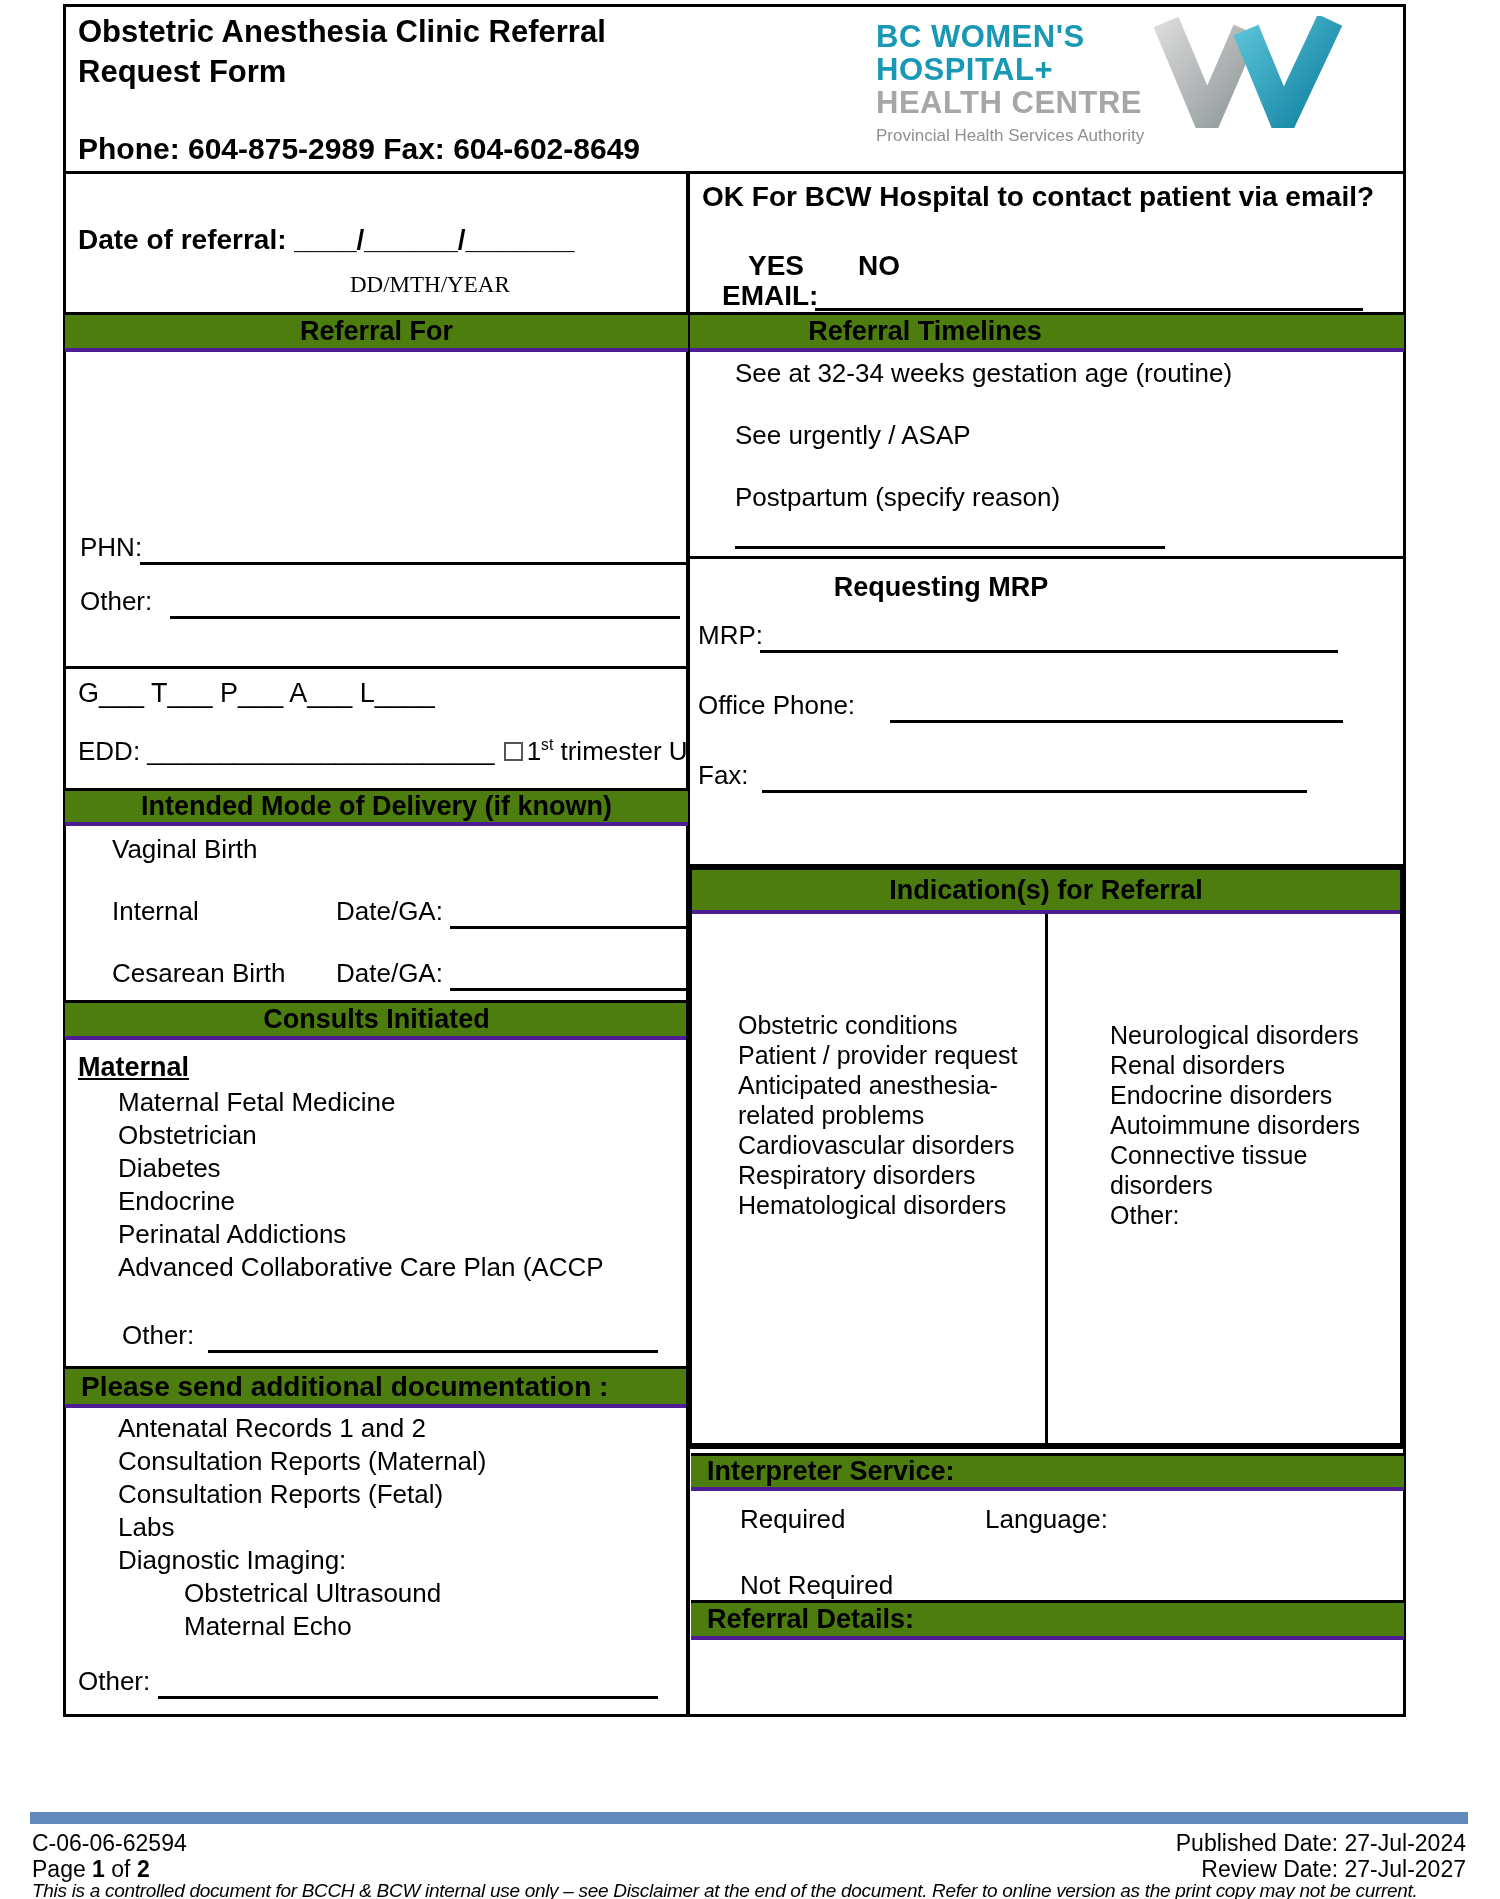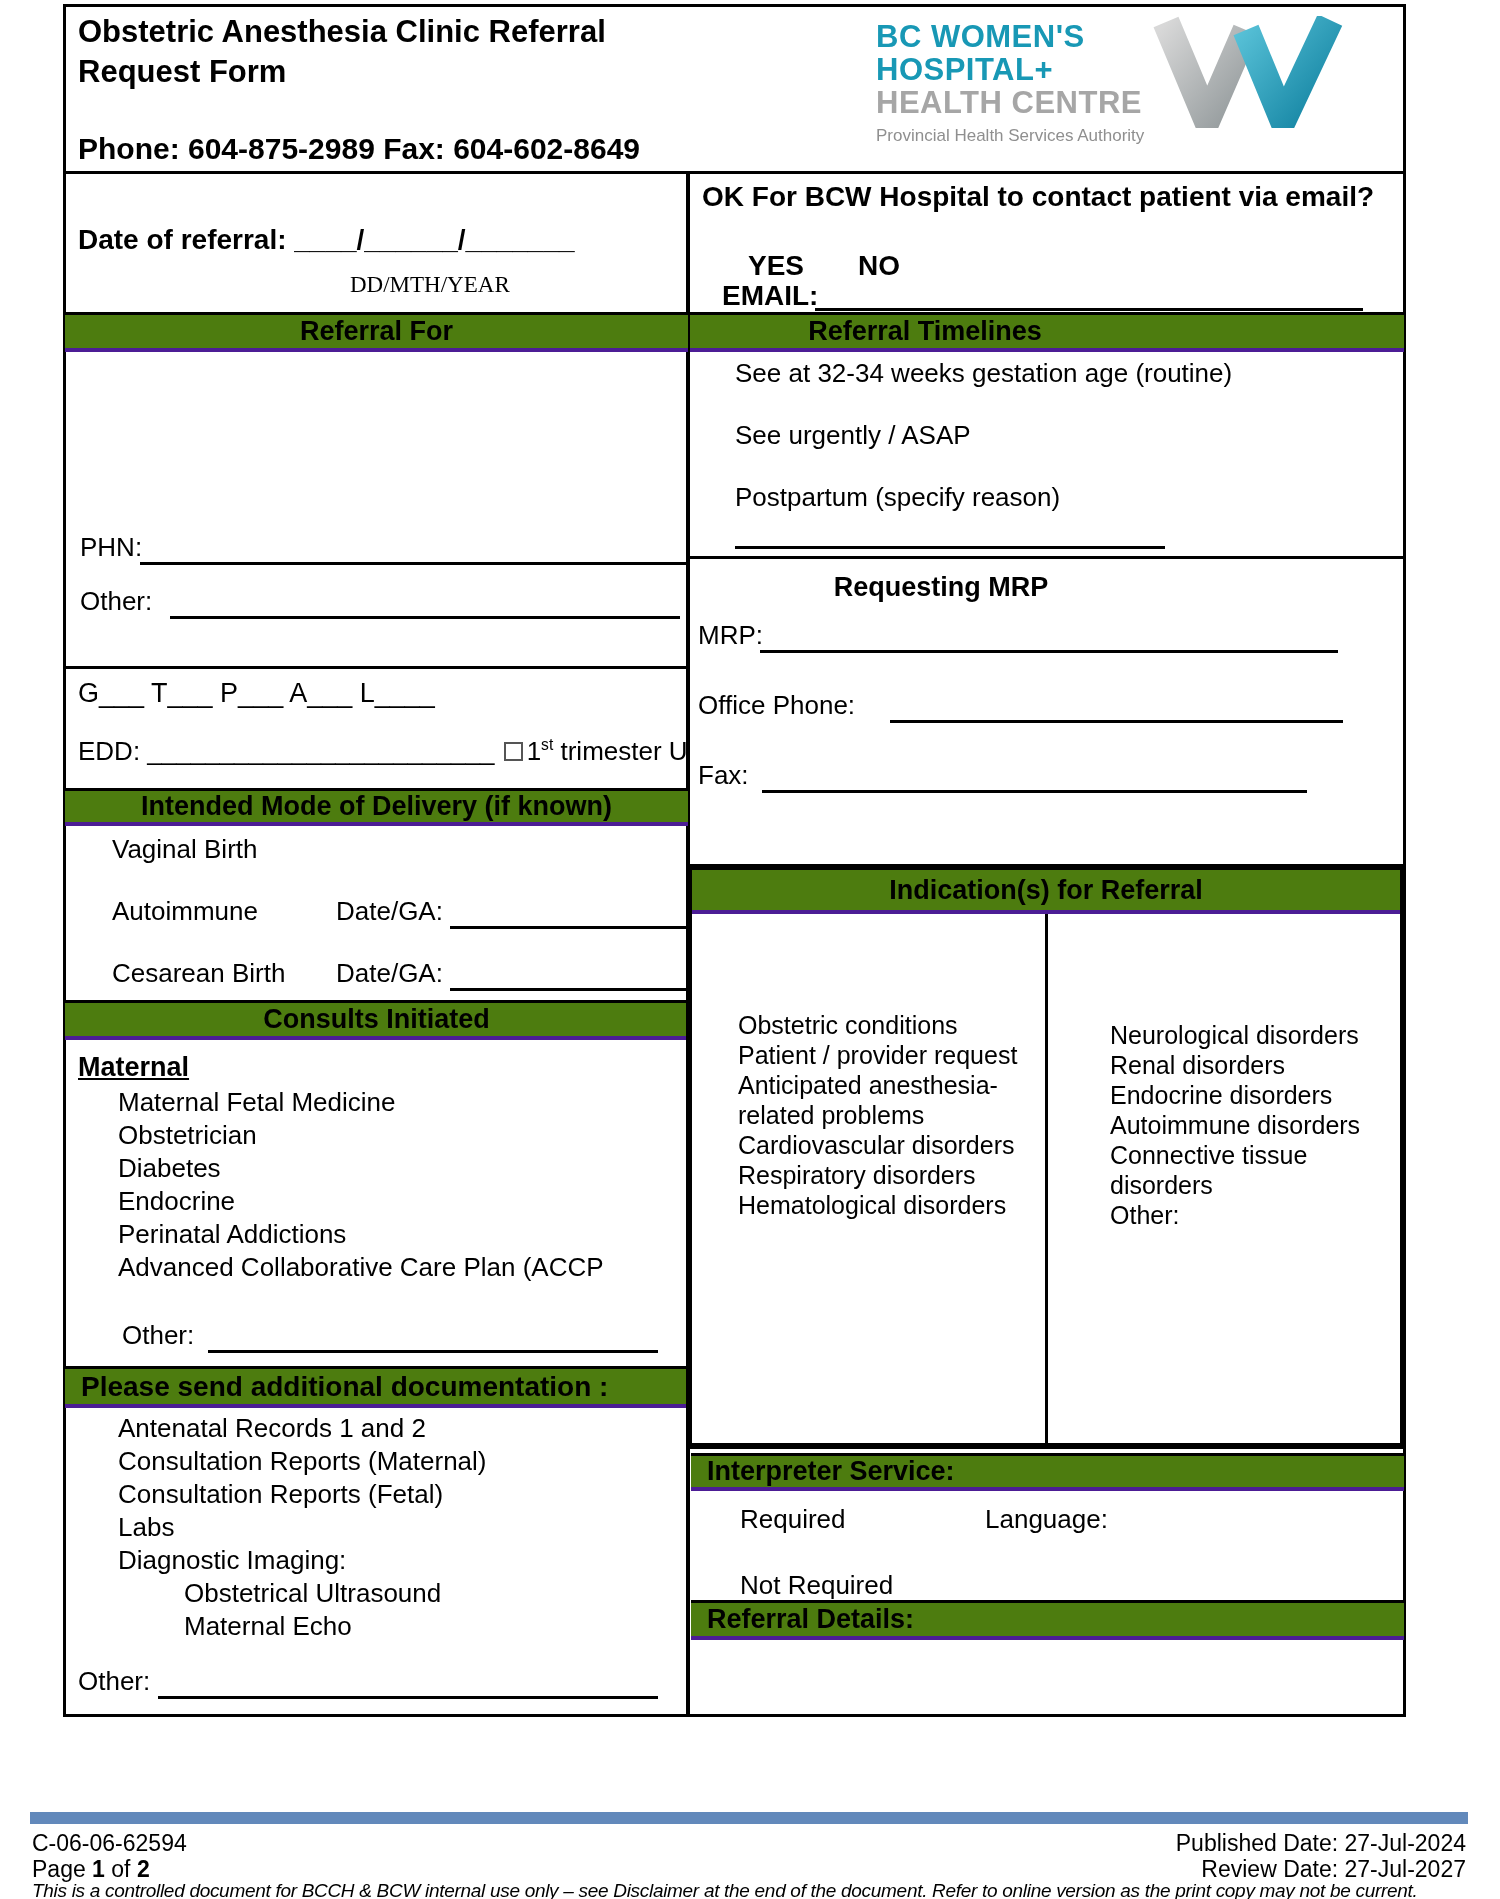--- a/index.html
+++ b/index.html
@@ -104,21 +104,21 @@
   <div class="abs nowrapclip" style="left:78px;top:736px;width:608px;">
     <span>EDD:</span>
     <span>________________________</span>
     <span class="chk"></span><span><span>1</span><sup>st</sup><span> trimester U/</span></span>
   </div>
 
   <div class="abs gray-hdr ctr" style="left:65px;top:788px;width:623px;height:38px;">
     <span>Intended Mode of Delivery (if known)</span>
   </div>
   <div class="abs" style="left:112px;top:834px;">Vaginal Birth</div>
-  <div class="abs" style="left:112px;top:896px;">Autoimmune</div>
+  <div class="abs" style="left:112px;top:896px;">Internal</div>
   <div class="abs" style="left:336px;top:896px;">Date/GA:</div>
   <div class="abs uline" style="left:450px;top:926px;width:236px;"></div>
   <div class="abs" style="left:112px;top:958px;">Cesarean Birth</div>
   <div class="abs" style="left:336px;top:958px;">Date/GA:</div>
   <div class="abs uline" style="left:450px;top:988px;width:236px;"></div>
 
   <div class="abs gray-hdr ctr" style="left:65px;top:1000px;width:623px;height:40px;">
     <span>Consults Initiated</span>
   </div>
   <div class="abs b" style="left:78px;top:1052px;text-decoration:underline;font-size:27px;">Maternal</div>

